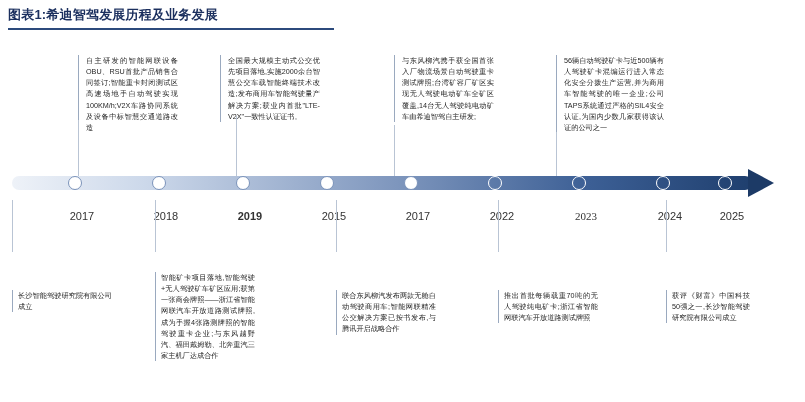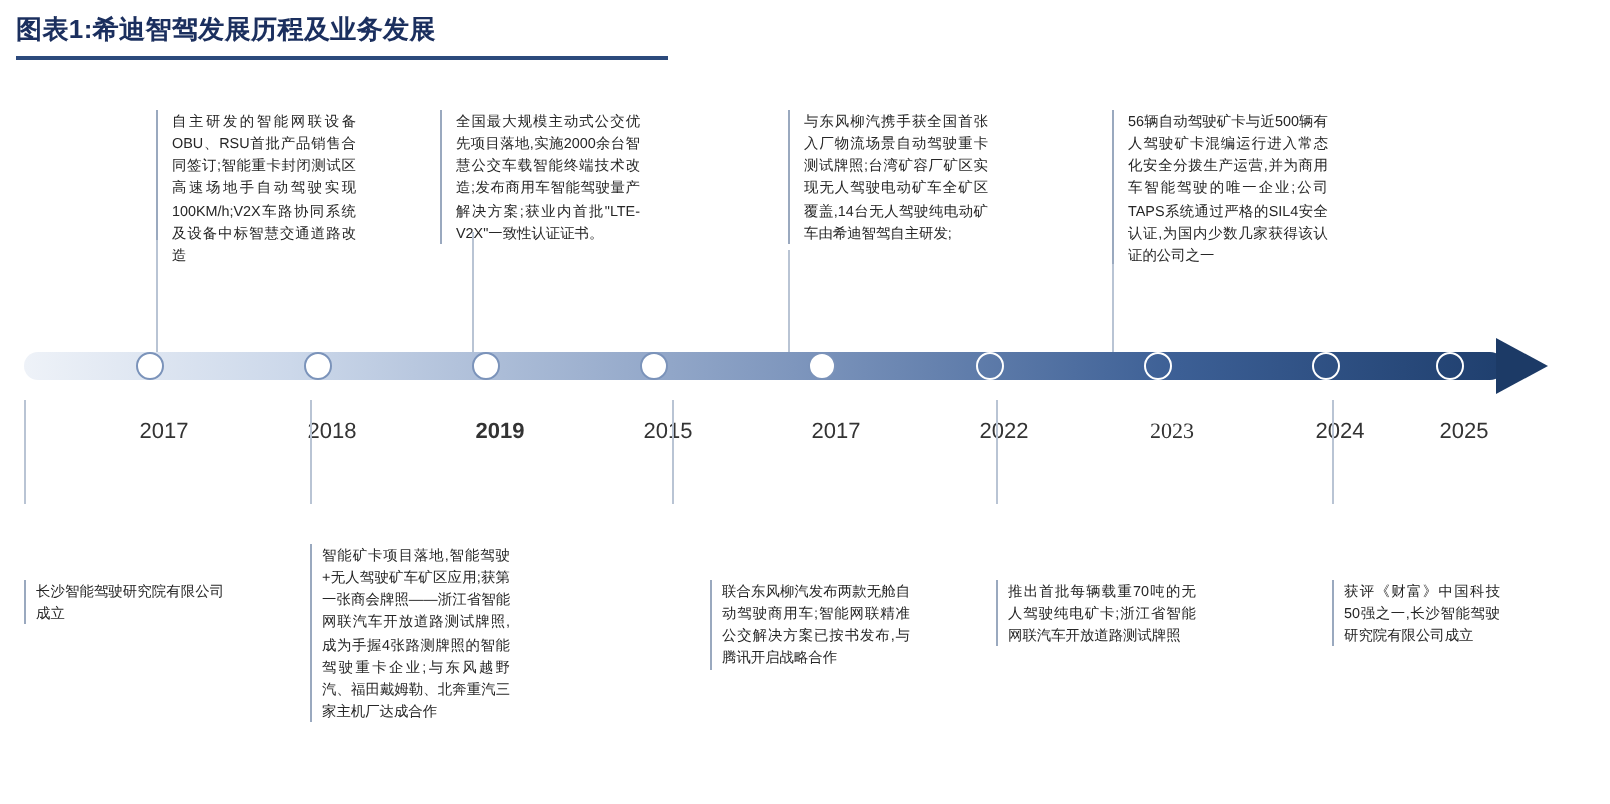--- a/index.html
+++ b/index.html
@@ -157,20 +157,20 @@
 
 <div class="note upper" style="left:556px; top:55px; width:100px;">56辆自动驾驶矿卡与近500辆有人驾驶矿卡混编运行进入常态化安全分拨生产运营,并为商用车智能驾驶的唯一企业;公司TAPS系统通过严格的SIL4安全认证,为国内少数几家获得该认证的公司之一</div>
 <div class="stem" style="left:556px; top:132px; height:44px;"></div>
 
 <div class="note lower" style="left:12px;  top:252px; width:94px;">长沙智能驾驶研究院有限公司成立</div>
 <div class="stem" style="left:12px; top:200px; height:52px;"></div>
 
 <div class="note lower" style="left:155px; top:234px; width:94px;">智能矿卡项目落地,智能驾驶+无人驾驶矿车矿区应用;获第一张商会牌照——浙江省智能网联汽车开放道路测试牌照,成为手握4张路测牌照的智能驾驶重卡企业;与东风越野汽、福田戴姆勒、北奔重汽三家主机厂达成合作</div>
 <div class="stem" style="left:155px; top:200px; height:52px;"></div>
 
-<div class="note lower" style="left:355px; top:252px; width:94px;">联合东风柳汽发布两款无舱自动驾驶商用车;智能网联精准公交解决方案已按书发布,与腾讯开启战略合作</div>
+<div class="note lower" style="left:336px; top:252px; width:94px;">联合东风柳汽发布两款无舱自动驾驶商用车;智能网联精准公交解决方案已按书发布,与腾讯开启战略合作</div>
 <div class="stem" style="left:336px; top:200px; height:52px;"></div>
 
 <div class="note lower" style="left:498px; top:252px; width:94px;">推出首批每辆载重70吨的无人驾驶纯电矿卡;浙江省智能网联汽车开放道路测试牌照</div>
 <div class="stem" style="left:498px; top:200px; height:52px;"></div>
 
 <div class="note lower" style="left:666px; top:252px; width:78px;">获评《财富》中国科技50强之一,长沙智能驾驶研究院有限公司成立</div>
 <div class="stem" style="left:666px; top:200px; height:52px;"></div>
 
 </body></html>

